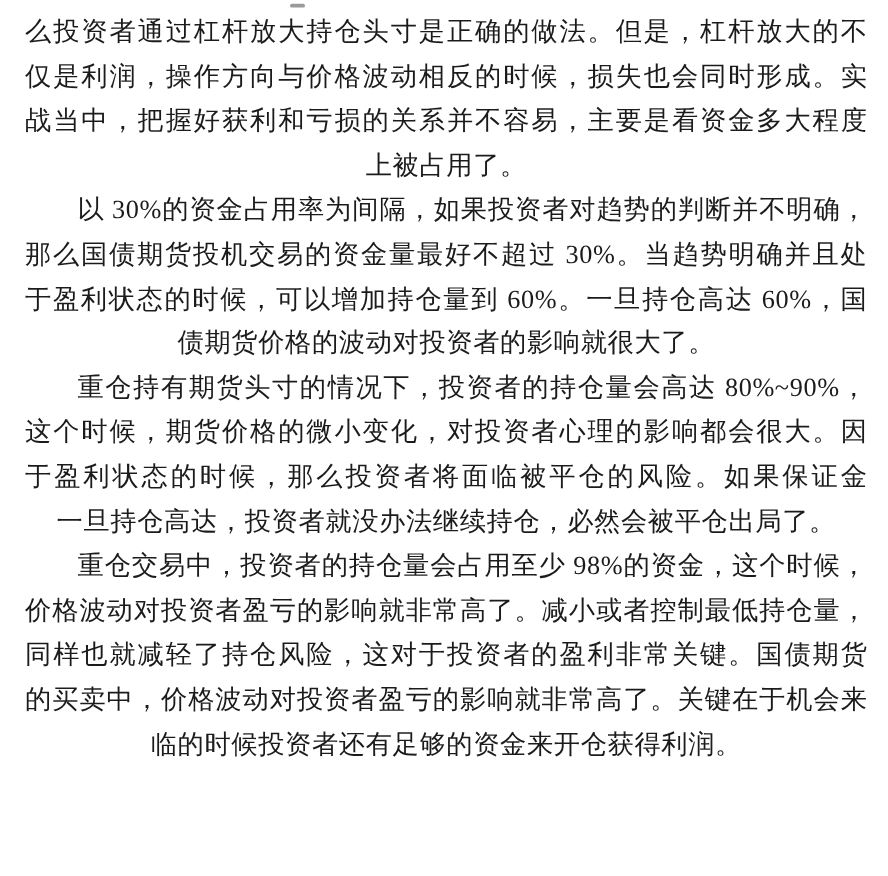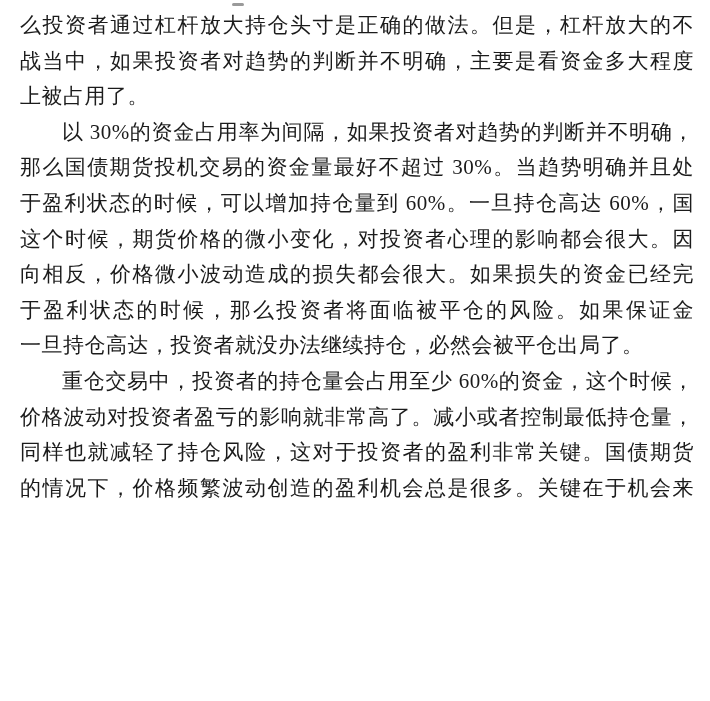--- a/index.html
+++ b/index.html
@@ -21,21 +21,21 @@
     right: 16px;
     top: 8px;
     color: #1b1b1b;
   }
   .line {
     font-size: 21px;
     line-height: 35.6px;
     height: 35.6px;
     white-space: normal;
     overflow: hidden;
-    text-align: left;
+    text-align: center;
     letter-spacing: 0.5px;
   }
   .jfy {
     text-align: justify;
     text-align-last: justify;
   }
   .ind {
     text-indent: 42px;
   }
   .speck {
@@ -50,30 +50,33 @@
 </style>
 </head>
 <body>
 
 <div class="page">
   <div class="speck"></div>
 
   <div class="textblock">
 
     <div class="line jfy">么投资者通过杠杆放大持仓头寸是正确的做法。但是，杠杆放大的不</div>
-    <div class="line jfy">战当中，如果投资者对趋势的判断并不明确，主要是看资金多大程度</div>
+    <div class="line jfy">仅是利润，操作方向与价格波动相反的时候，损失也会同时形成。实</div>
+    <div class="line jfy">战当中，把握好获利和亏损的关系并不容易，主要是看资金多大程度</div>
     <div class="line">上被占用了。</div>
 
     <div class="line jfy ind">以 30%的资金占用率为间隔，如果投资者对趋势的判断并不明确，</div>
     <div class="line jfy">那么国债期货投机交易的资金量最好不超过 30%。当趋势明确并且处</div>
     <div class="line jfy">于盈利状态的时候，可以增加持仓量到 60%。一旦持仓高达 60%，国</div>
+    <div class="line">债期货价格的波动对投资者的影响就很大了。</div>
 
+    <div class="line jfy ind">重仓持有期货头寸的情况下，投资者的持仓量会高达 80%~90%，</div>
     <div class="line jfy">这个时候，期货价格的微小变化，对投资者心理的影响都会很大。因</div>
-    <div class="line jfy">向相反，价格微小波动造成的损失都会很大。如果损失的资金已经完</div>
     <div class="line jfy">于盈利状态的时候，那么投资者将面临被平仓的风险。如果保证金</div>
     <div class="line">一旦持仓高达，投资者就没办法继续持仓，必然会被平仓出局了。</div>
 
-    <div class="line jfy ind">重仓交易中，投资者的持仓量会占用至少 60%的资金，这个时候，</div>
+    <div class="line jfy ind">重仓交易中，投资者的持仓量会占用至少 98%的资金，这个时候，</div>
     <div class="line jfy">价格波动对投资者盈亏的影响就非常高了。减小或者控制最低持仓量，</div>
     <div class="line jfy">同样也就减轻了持仓风险，这对于投资者的盈利非常关键。国债期货</div>
-    <div class="line jfy">的情况下，价格频繁波动创造的盈利机会总是很多。关键在于机会来</div>
+    <div class="line jfy">的买卖中，价格波动对投资者盈亏的影响就非常高了。关键在于机会来</div>
+    <div class="line">临的时候投资者还有足够的资金来开仓获得利润。</div>
   </div>
 </div>
 
 </body></html>

